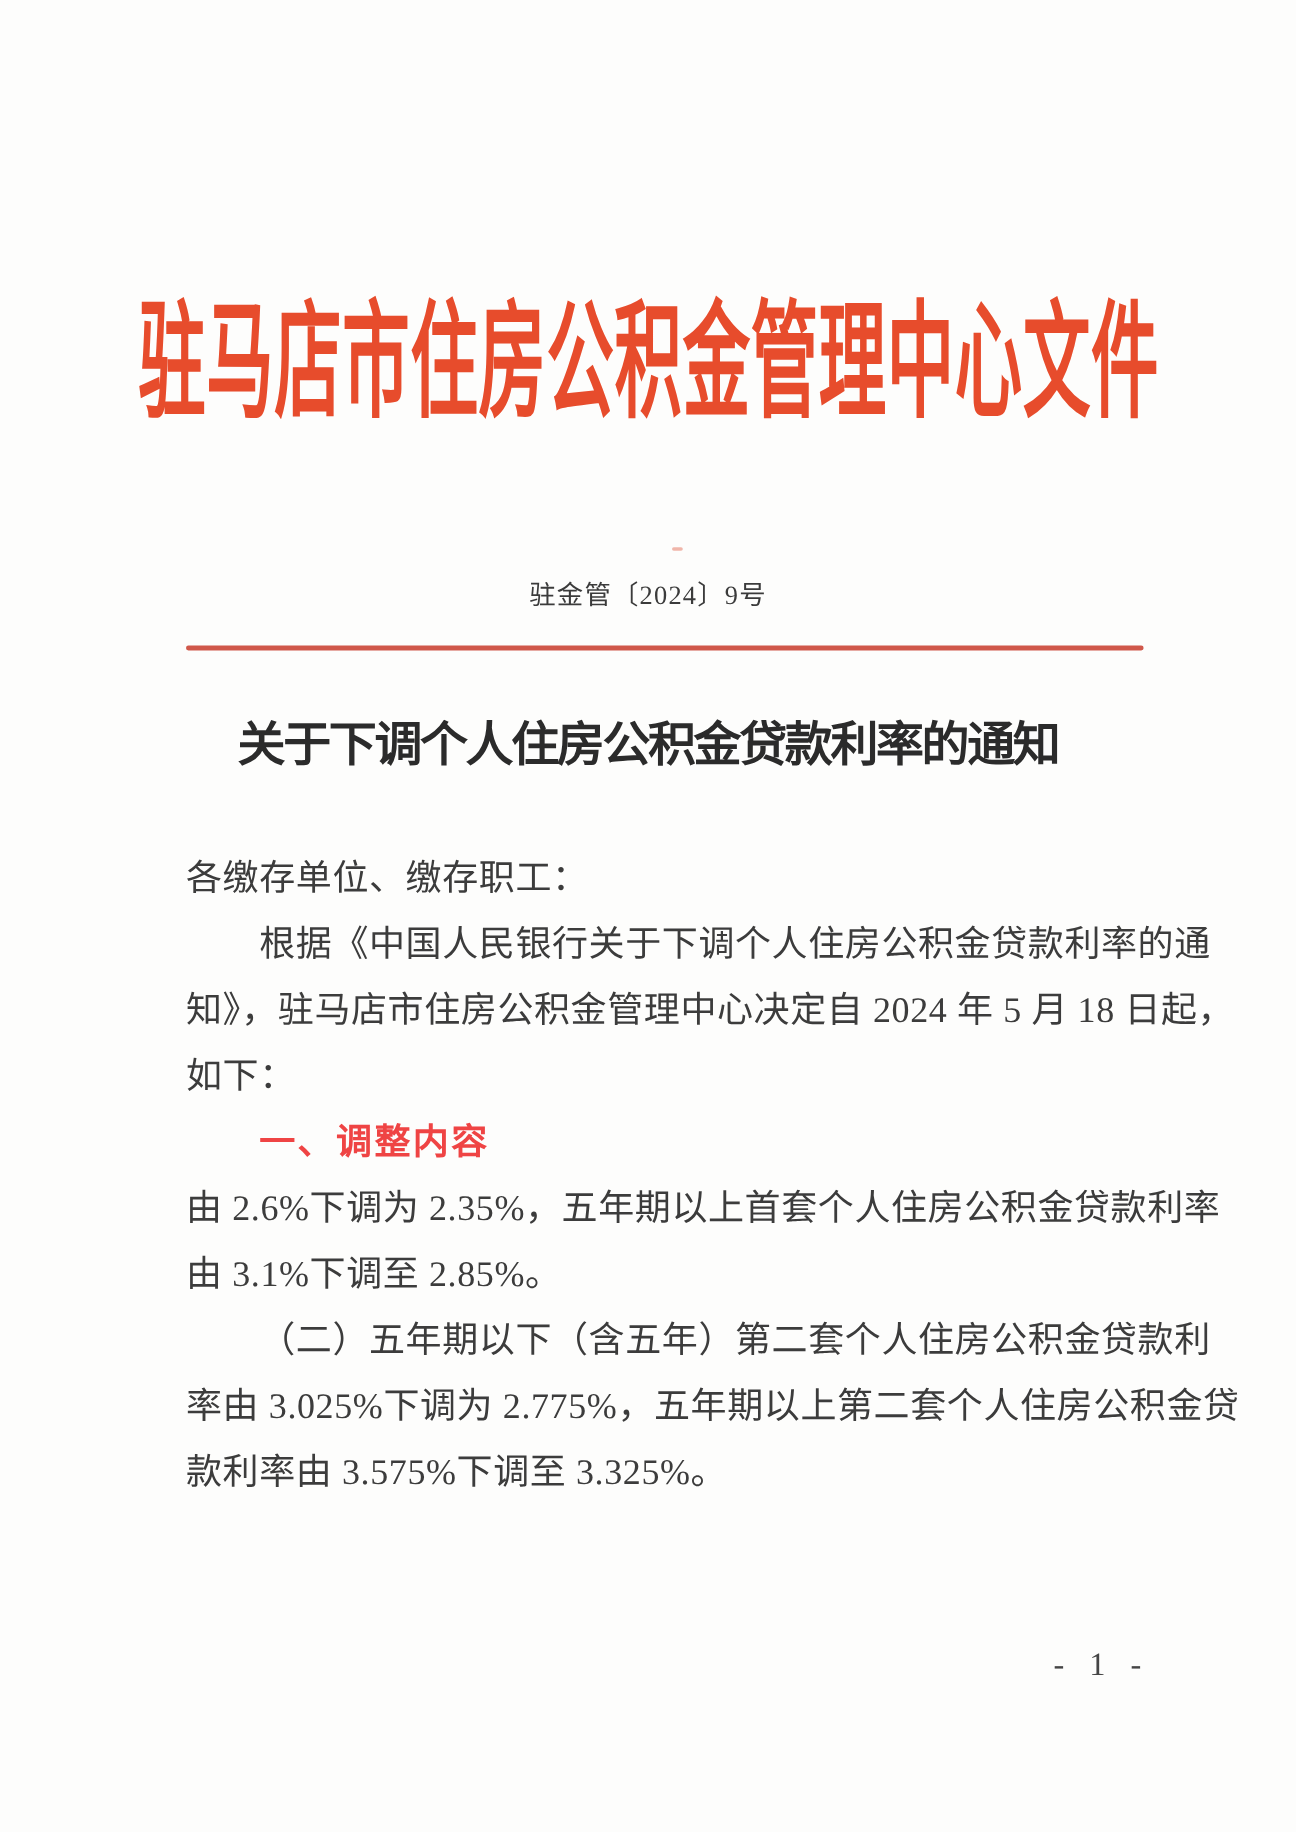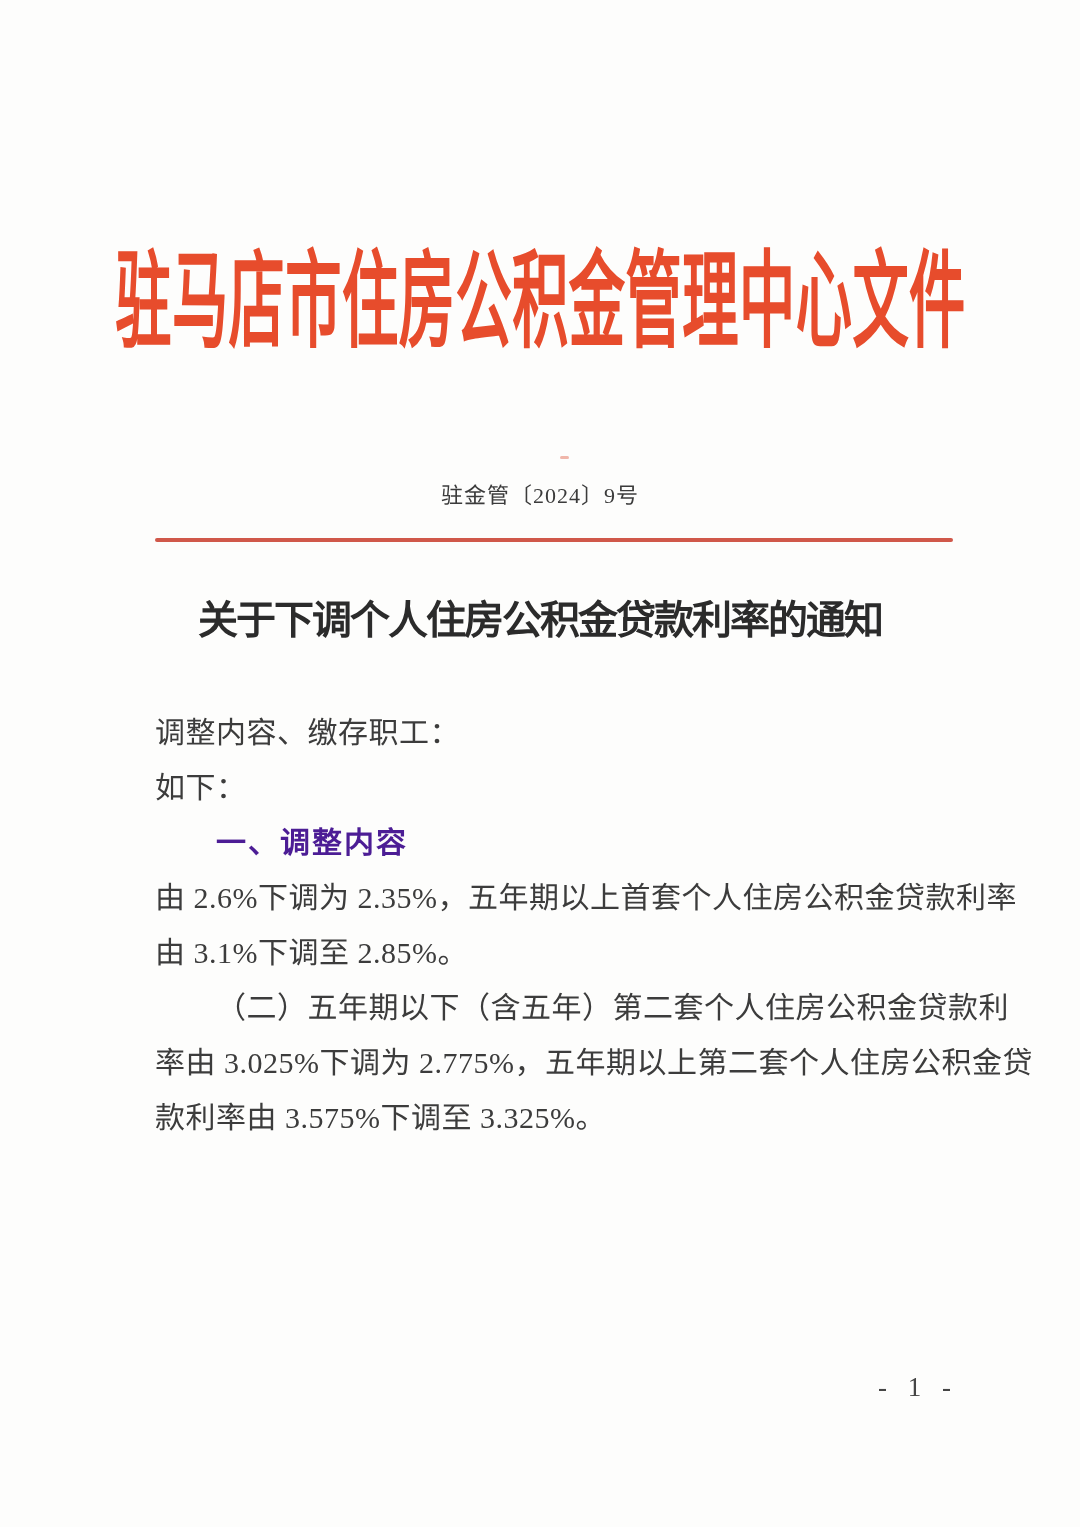--- a/index.html
+++ b/index.html
@@ -86,21 +86,21 @@
     line-height: 55px;
     white-space: nowrap;
     letter-spacing: 0.5px;
   }
   .doc-body .line.indent {
     padding-left: 61px;
   }
   .doc-body .line.bold {
     font-weight: bold;
     font-family: "Liberation Sans", "DejaVu Sans", sans-serif;
-    color: #4c1d95;
+    color: #ef4444;
     letter-spacing: 2px;
   }
   
   .page-number {
     position: absolute;
     top: 1372px;
     right: 122px;
     font-size: 27px;
     color: #454545;
     letter-spacing: 7px;
@@ -128,21 +128,23 @@
 
   <div class="scan-speck"></div>
 
   <div class="doc-number">驻金管〔2024〕9号</div>
 
   <div class="red-rule"></div>
 
   <h1 class="doc-title">关于下调个人住房公积金贷款利率的通知</h1>
 
   <div class="doc-body">
-      <div class="line">调整内容、缴存职工：</div>
+      <div class="line">各缴存单位、缴存职工：</div>
+      <div class="line indent">根据《中国人民银行关于下调个人住房公积金贷款利率的通</div>
+      <div class="line">知》，驻马店市住房公积金管理中心决定自 2024 年 5 月 18 日起，</div>
       <div class="line">如下：</div>
       <div class="line indent bold">一、调整内容</div>
       <div class="line">由 2.6%下调为 2.35%，五年期以上首套个人住房公积金贷款利率</div>
       <div class="line">由 3.1%下调至 2.85%。</div>
       <div class="line indent">（二）五年期以下（含五年）第二套个人住房公积金贷款利</div>
       <div class="line">率由 3.025%下调为 2.775%，五年期以上第二套个人住房公积金贷</div>
       <div class="line">款利率由 3.575%下调至 3.325%。</div>
     </div>
 
   <div class="page-number">- 1 -</div>

